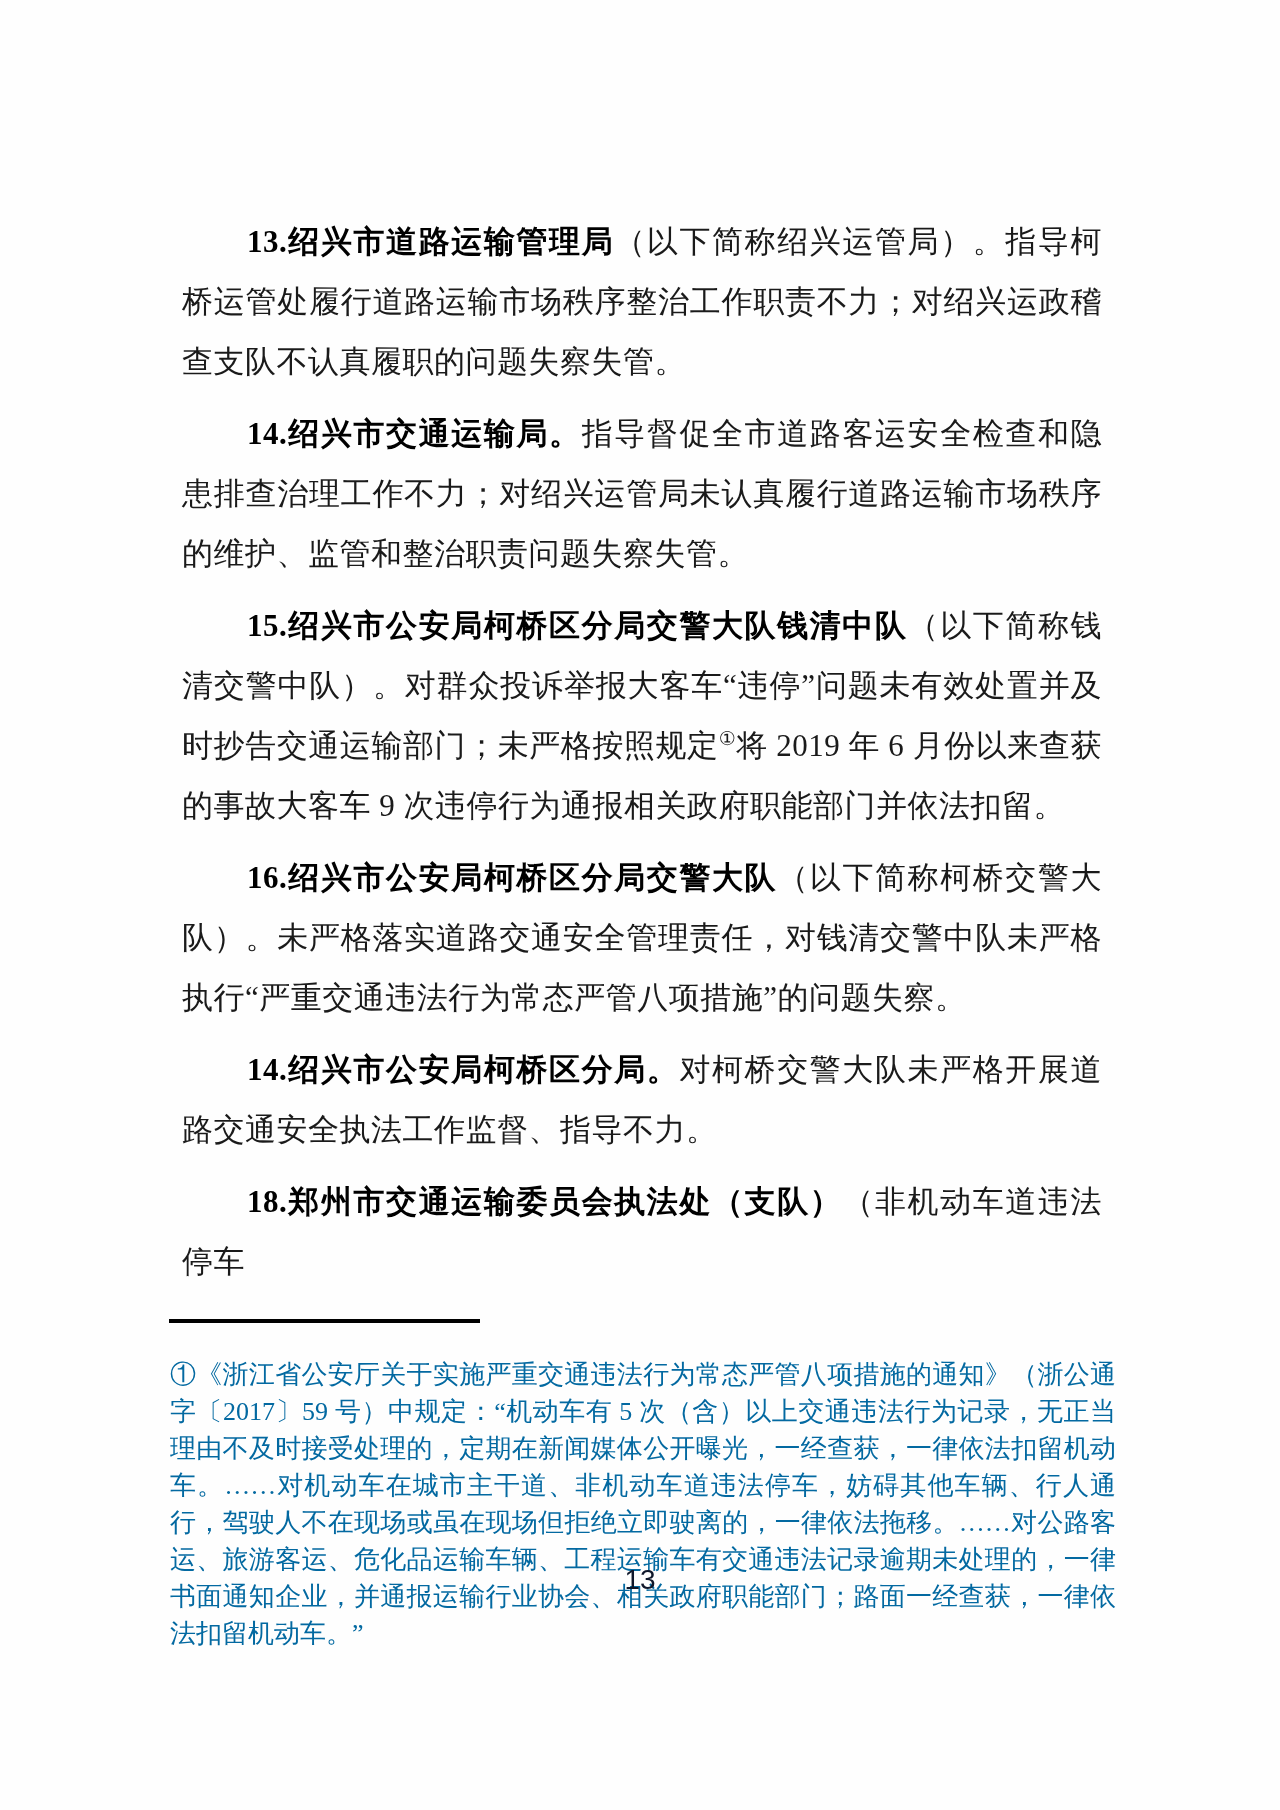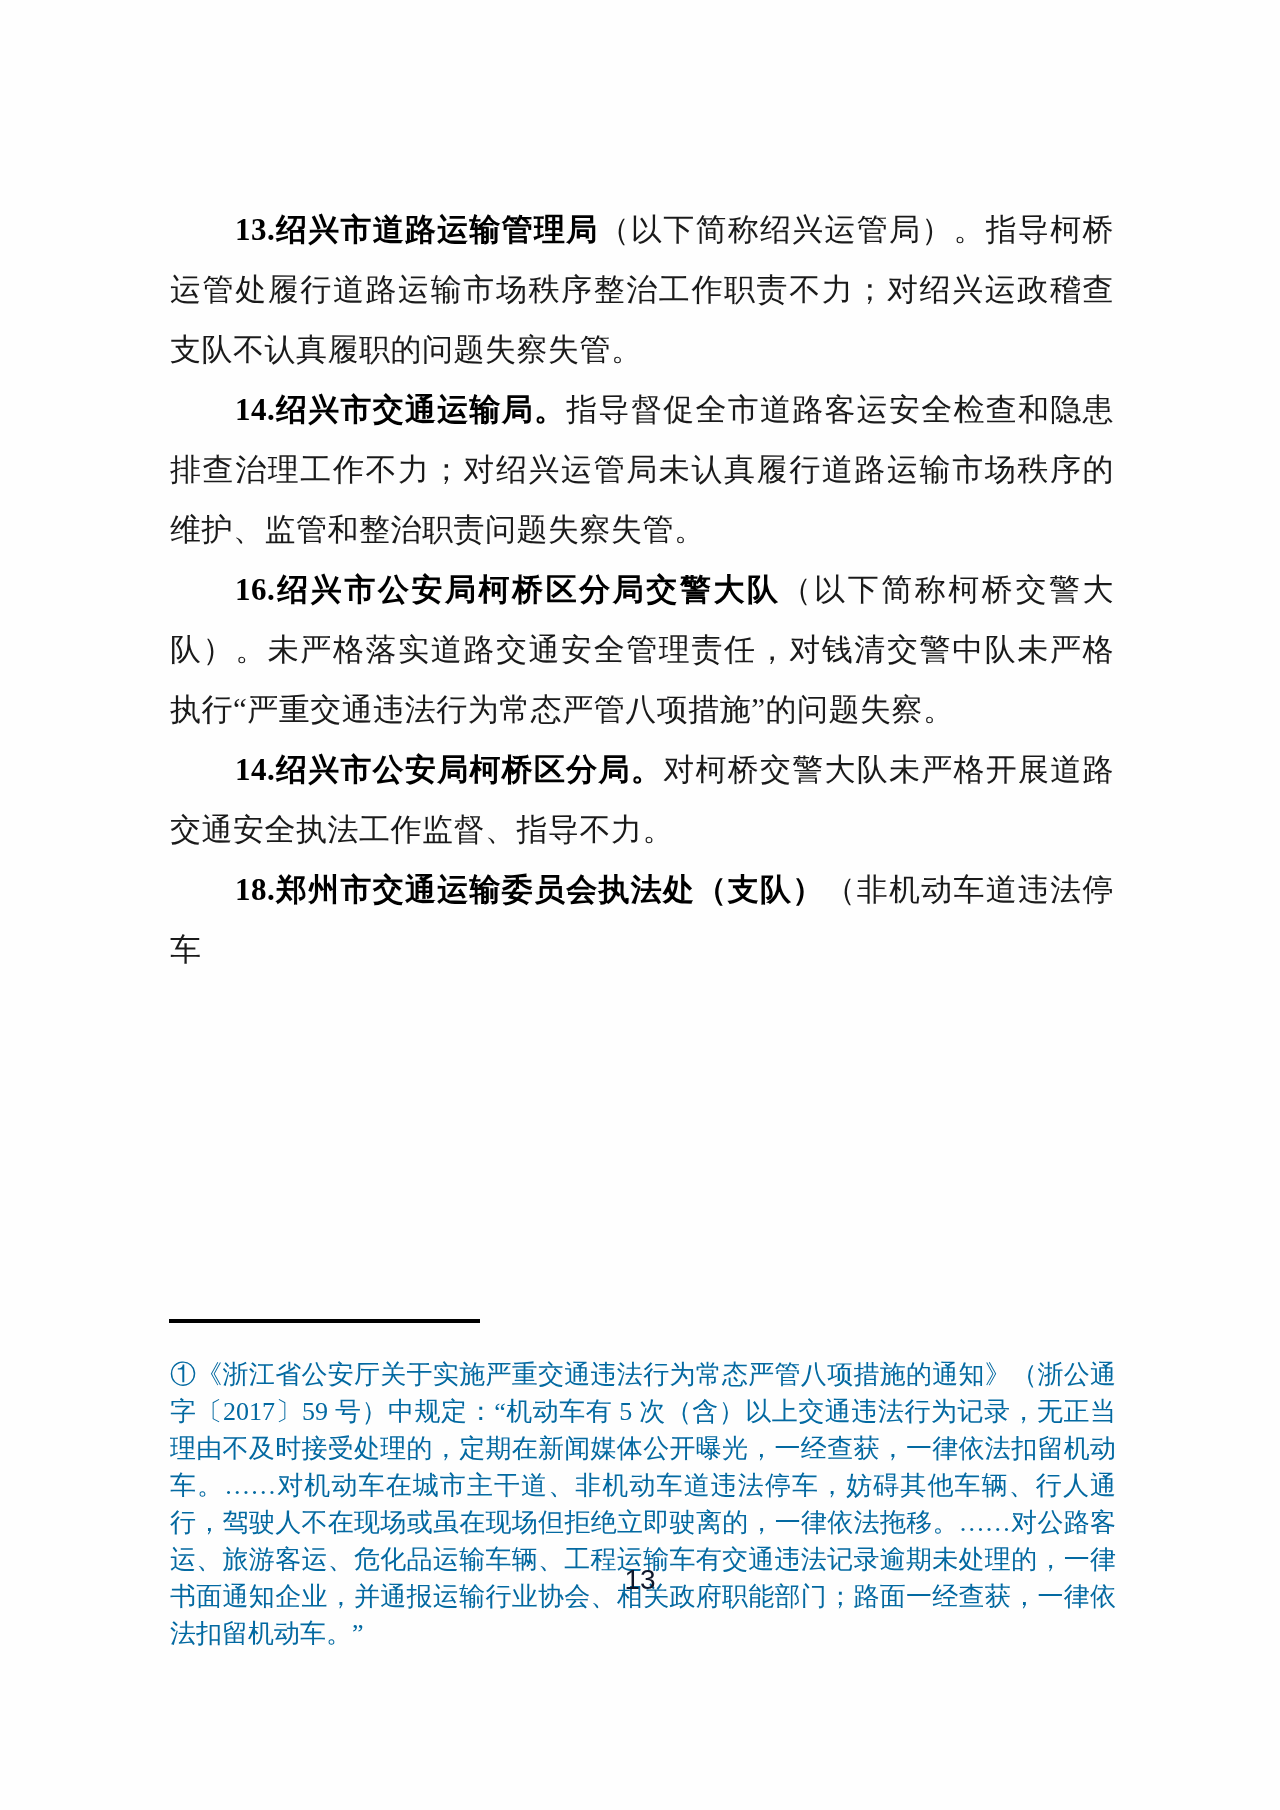--- a/index.html
+++ b/index.html
@@ -16,21 +16,21 @@
     position: absolute;
     inset: 0;
   }
   .body-text {
     position: absolute;
     left: 170px;
     top: 200px;
     width: 944px;
   }
   .para {
-    margin: 0;
+    margin: 12px;
     font-size: 31px;
     line-height: 60px;
     letter-spacing: 0.5px;
     text-align: justify;
     text-indent: 65px;
   }
   .hd {
     font-weight: bold;
     color: #000;
   }
@@ -72,20 +72,21 @@
 <body>
 
 <div class="page">
 
   <main class="body-text">
 
     <p class="para"><span class="hd">13.绍兴市道路运输管理局</span><span>（以下简称绍兴运管局）。指导柯桥运管处履行道路运输市场秩序整治工作职责不力；对绍兴运政稽查支队不认真履职的问题失察失管。</span></p>
 
     <p class="para"><span class="hd">14.绍兴市交通运输局。</span><span>指导督促全市道路客运安全检查和隐患排查治理工作不力；对绍兴运管局未认真履行道路运输市场秩序的维护、监管和整治职责问题失察失管。</span></p>
 
+    <p class="para"><span class="hd">15.绍兴市公安局柯桥区分局交警大队钱清中队</span><span>（以下简称钱清交警中队）。对群众投诉举报大客车“违停”问题未有效处置并及时抄告交通运输部门；未严格按照规定</span><sup class="ref">①</sup><span>将 2019 年 6 月份以来查获的事故大客车 9 次违停行为通报相关政府职能部门并依法扣留。</span></p>
 
     <p class="para"><span class="hd">16.绍兴市公安局柯桥区分局交警大队</span><span>（以下简称柯桥交警大队）。未严格落实道路交通安全管理责任，对钱清交警中队未严格执行“严重交通违法行为常态严管八项措施”的问题失察。</span></p>
 
     <p class="para"><span class="hd">14.绍兴市公安局柯桥区分局。</span><span>对柯桥交警大队未严格开展道路交通安全执法工作监督、指导不力。</span></p>
 
     <p class="para"><span class="hd">18.郑州市交通运输委员会执法处（支队）</span><span>（非机动车道违法停车</span></p>
 
   </main>
 
   <div class="fn-rule"></div>

